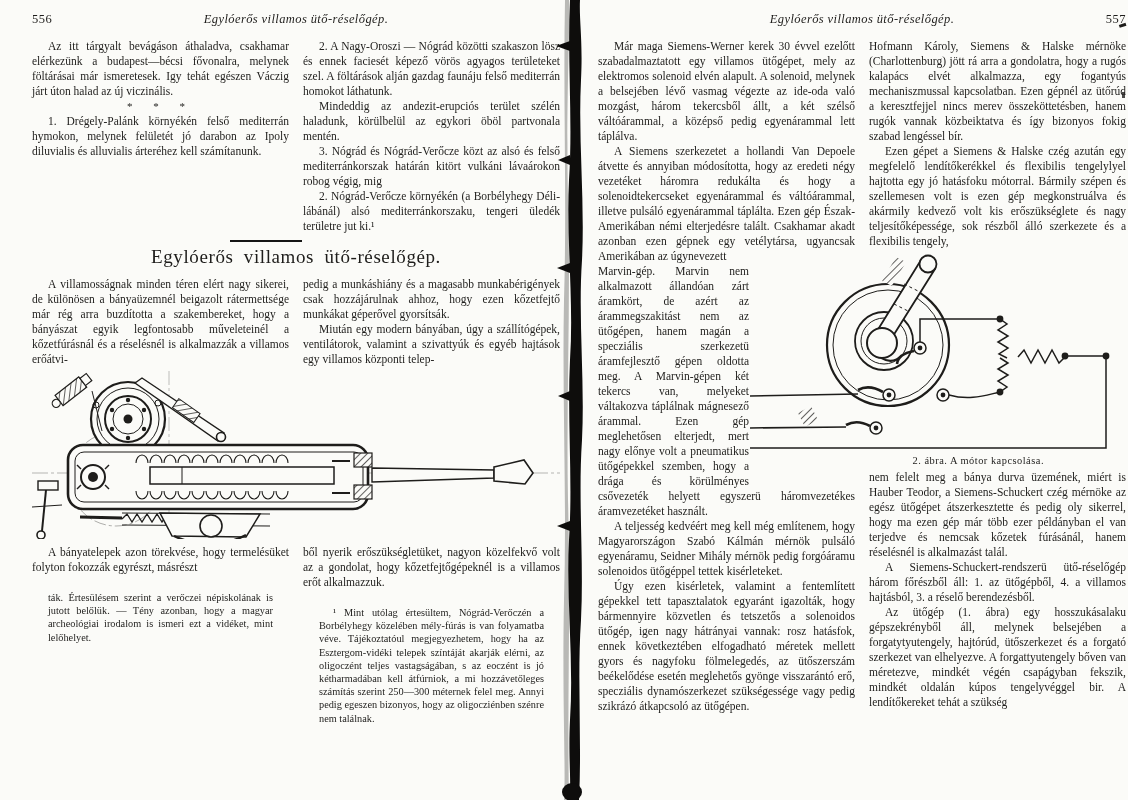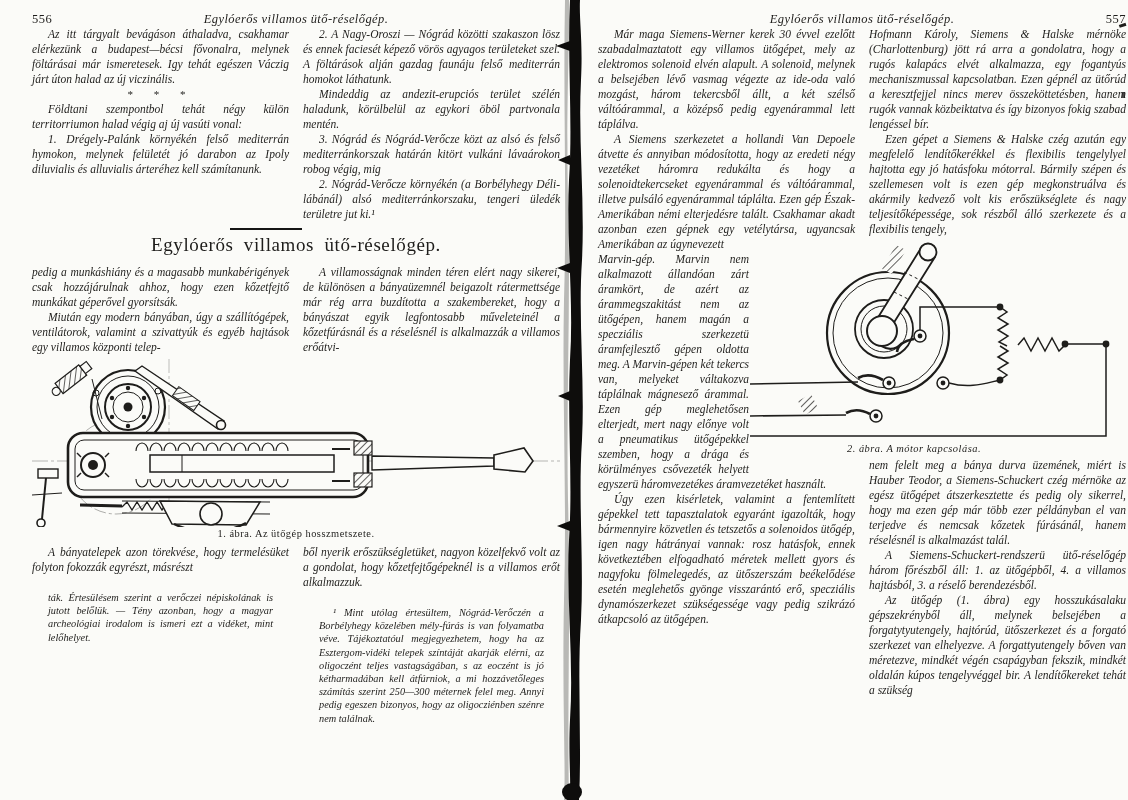--- a/index.html
+++ b/index.html
@@ -4,82 +4,81 @@
 <style>
   html,body{margin:0;padding:0;}
   body{
     width:1128px;height:800px;overflow:hidden;position:relative;
     background:#fbfbf8;color:#1e1d1b;
     font-family:"Liberation Serif","DejaVu Serif",serif;
   }
   .page{position:absolute;top:12px;}
   #page-left{left:32px;width:528px;}
   #page-right{left:598px;width:528px;}
-  .pghead{display:flex;align-items:baseline;font-size:12.5px;justify-content:space-between;}
+  .pghead{display:flex;align-items:baseline;font-size:12.5px;margin-bottom:12px;justify-content:space-between;}
   .pgnum{font-size:12.5px;letter-spacing:.5px;}
   .runtitle{flex:1;text-align:center;font-style:italic;font-size:12.5px;letter-spacing:.4px;}
-  .cols{display:flex;gap:14px;font-style:italic;}
+  .cols{display:flex;gap:14px;}
   .col{width:257px;font-size:11.5px;line-height:15px;text-align:justify;}
   .col p{margin:0;text-indent:16px;}
   .col p.noindent{text-indent:0;}
   .stars{text-align:center;letter-spacing:9px;font-size:11px;margin:5px 0 4px 0;text-indent:0 !important;}
   .rule-divider{width:72px;height:2px;background:#151515;margin:6px 0 4px 198px;}
   h1.article-heading{
     font-weight:normal;font-size:19px;text-align:center;margin:2px 0 9px 0;
     letter-spacing:.6px;word-spacing:5px;
   }
   .footnote{font-size:10.3px;line-height:13.2px;text-align:justify;margin-top:9px;}
   .footnote p{margin:16px;text-indent:14px;}
   .footnote p.noindent{text-indent:0;}
   figure{margin:0;padding:0;}
   .fig1{width:528px;margin:4px 0 6px 0;}
   .figcap{font-size:10.4px;text-align:center;letter-spacing:.5px;margin-top:1px;}
   .wrapzone::after{content:"";display:block;clear:both;}
   .fig2-push{float:right;width:106px;height:218px;}
   .fig2{width:374px;margin:3px 0 2px -121px;position:relative;z-index:3;}
-  .fig2 .figcap{width:260px;margin-left:36px;}
+  .fig2 .figcap{width:260px;margin-left:36px;text-align:right;}
   .binding{position:absolute;left:552px;top:0;width:40px;height:800px;z-index:5;}
   .artifact{position:absolute;z-index:4;}
   svg{display:block;}
 </style>
 </head>
 <body>
 
 <div class="page" id="page-left">
   <div class="pghead">
     <span class="pgnum">556</span>
     <span class="runtitle">Egylóerős villamos ütő-réselőgép.</span>
     <span class="pgnum" style="visibility:hidden">556</span>
   </div>
 
   <div class="cols">
     <div class="col">
       <p>Az itt tárgyalt bevágáson áthaladva, csakhamar elérkezünk a budapest—bécsi fővonalra, melynek föltárásai már ismeretesek. Igy tehát egészen Váczig járt úton halad az új viczinális.</p>
       <p class="stars">* * *</p>
-      <p>Földtani szempontbol tehát négy külön territorriumon halad végig aj új vasúti vonal:</p>
       <p>1. Drégely-Palánk környékén felső mediterrán hymokon, melynek felületét jó darabon az Ipoly diluvialis és alluvialis árteréhez kell számítanunk.</p>
     </div>
     <div class="col">
       <p>2. A Nagy-Oroszi — Nógrád közötti szakaszon lösz és ennek faciesét képező vörös agyagos területeket szel. A föltárások alján gazdag faunáju felső mediterrán homokot láthatunk.</p>
       <p>Mindeddig az andezit-erupciós terület szélén haladunk, körülbelül az egykori öböl partvonala mentén.</p>
       <p>3. Nógrád és Nógrád-Verőcze közt az alsó és felső mediterránkorszak határán kitört vulkáni lávaárokon robog végig, mig</p>
       <p>2. Nógrád-Verőcze környékén (a Borbélyhegy Déli-lábánál) alsó mediterránkorszaku, tengeri üledék területre jut ki.¹</p>
     </div>
   </div>
 
   <div class="rule-divider"></div>
   <h1 class="article-heading">Egylóerős villamos ütő-réselőgép.</h1>
 
   <div class="cols">
     <div class="col">
+      <p>A villamosságnak minden téren elért nagy sikerei, de különösen a bányaüzemnél beigazolt rátermettsége már rég arra buzdította a szakembereket, hogy a bányászat egyik legfontosabb műveleteinél a kőzetfúrásnál és a réselésnél is alkalmazzák a villamos erőátvi-</p>
+    </div>
+    <div class="col">
       <p class="noindent">pedig a munkáshiány és a magasabb munkabérigények csak hozzájárulnak ahhoz, hogy ezen kőzetfejtő munkákat géperővel gyorsítsák.</p>
       <p>Miután egy modern bányában, úgy a szállítógépek, ventilátorok, valamint a szivattyúk és egyéb hajtások egy villamos központi telep-</p>
-    </div>
-    <div class="col">
-      <p>A villamosságnak minden téren elért nagy sikerei, de különösen a bányaüzemnél beigazolt rátermettsége már rég arra buzdította a szakembereket, hogy a bányászat egyik legfontosabb műveleteinél a kőzetfúrásnál és a réselésnél is alkalmazzák a villamos erőátvi-</p>
     </div>
   </div>
 
   <figure class="fig1">
     <svg width="528" height="168" viewBox="0 0 528 168">
       <defs>
         <pattern id="h1" width="5" height="5" patternUnits="userSpaceOnUse" patternTransform="rotate(45)">
           <rect width="5" height="5" fill="#fbfbf8"></rect>
             <line x1="0" y1="0" x2="0" y2="5" stroke="#1e1d1b" stroke-width="1.4"></line>
         </pattern>
@@ -162,21 +161,20 @@
         <path d="M142,165 Q179,182 214,164" fill="none" stroke="#1e1d1b" stroke-width="2.4"></path>
       </g>
 
       <g>
         <rect x="6" y="110" width="20" height="9" fill="#fbfbf8" stroke="#1e1d1b" stroke-width="1.4"></rect>
         <line x1="14" y1="119" x2="10" y2="160" stroke="#1e1d1b" stroke-width="2"></line>
         <circle cx="9" cy="164" r="4" fill="#fbfbf8" stroke="#1e1d1b" stroke-width="1.6"></circle>
         <line x1="0" y1="136" x2="30" y2="134" stroke="#1e1d1b" stroke-width="1"></line>
       </g>
     </svg>
-    <figcaption class="figcap">1. ábra. Az ütőgép hosszmetszete.</figcaption>
   </figure>
 
   <div class="cols">
     <div class="col">
       <p>A bányatelepek azon törekvése, hogy termelésüket folyton fokozzák egyrészt, másrészt</p>
       <div class="footnote">
         <p class="noindent">ták. Értesülésem szerint a verőczei népiskolának is jutott belőlük. — Tény azonban, hogy a magyar archeológiai irodalom is ismeri ezt a vidéket, mint lelőhelyet.</p>
       </div>
     </div>
     <div class="col">
@@ -196,20 +194,21 @@
   </div>
 
   <div class="cols">
     <div class="col">
       <p>Már maga Siemens-Werner kerek 30 évvel ezelőtt szabadalmaztatott egy villamos ütőgépet, mely az elektromos solenoid elvén alapult. A solenoid, melynek a belsejében lévő vasmag végezte az ide-oda való mozgást, három tekercsből állt, a két szélső váltóárammal, a középső pedig egyenárammal lett táplálva.</p>
       <p>A Siemens szerkezetet a hollandi Van Depoele átvette és annyiban módosította, hogy az eredeti négy vezetéket háromra redukálta és hogy a solenoidtekercseket egyenárammal és váltóárammal, illetve pulsáló egyenárammal táplálta. Ezen gép Észak-Amerikában némi elterjedésre talált. Csakhamar akadt azonban ezen gépnek egy vetélytársa, ugyancsak Amerikában az úgynevezett</p>
       <div class="wrapzone">
         <span class="fig2-push"></span>
         <p class="noindent">Marvin-gép. Marvin nem alkalmazott állandóan zárt áramkört, de azért az árammegszakitást nem az ütőgépen, hanem magán a specziális szerkezetü áramfejlesztő gépen oldotta meg. A Marvin-gépen két tekercs van, melyeket váltakozva táplálnak mágnesező árammal. Ezen gép meglehetősen elterjedt, mert nagy előnye volt a pneumatikus ütőgépekkel szemben, hogy a drága és körülményes csővezeték helyett egyszerü háromvezetékes áramvezetéket használt.</p>
       </div>
+      <p>A teljesség kedvéért meg kell még említenem, hogy Magyarországon Szabó Kálmán mérnök pulsáló egyenáramu, Seidner Mihály mérnök pedig forgóáramu solenoidos ütőgéppel tettek kisérleteket.</p>
       <p>Úgy ezen kisérletek, valamint a fentemlített gépekkel tett tapasztalatok egyaránt igazolták, hogy bármennyire közvetlen és tetszetős a solenoidos ütőgép, igen nagy hátrányai vannak: rosz hatásfok, ennek következtében elfogadható méretek mellett gyors és nagyfoku fölmelegedés, az ütőszerszám beékelődése esetén meglehetős gyönge visszarántó erő, specziális dynamószerkezet szükségessége vagy pedig szikrázó átkapcsoló az ütőgépen.</p>
     </div>
 
     <div class="col">
       <p class="noindent">Hofmann Károly, Siemens &amp; Halske mérnöke (Charlottenburg) jött rá arra a gondolatra, hogy a rugós kalapács elvét alkalmazza, egy fogantyús mechaniszmussal kapcsolatban. Ezen gépnél az ütőrúd a keresztfejjel nincs merev összeköttetésben, hanem rugók vannak közbeiktatva és így bizonyos fokig szabad lengéssel bír.</p>
       <p>Ezen gépet a Siemens &amp; Halske czég azután egy megfelelő lendítőkerékkel és flexibilis tengelylyel hajtotta egy jó hatásfoku mótorral. Bármily szépen és szellemesen volt is ezen gép megkonstruálva és akármily kedvező volt kis erőszükséglete és nagy teljesítőképessége, sok részből álló szerkezete és a flexibilis tengely,</p>
 
       <figure class="fig2">
         <svg width="374" height="200" viewBox="0 0 374 200">
           <defs>

